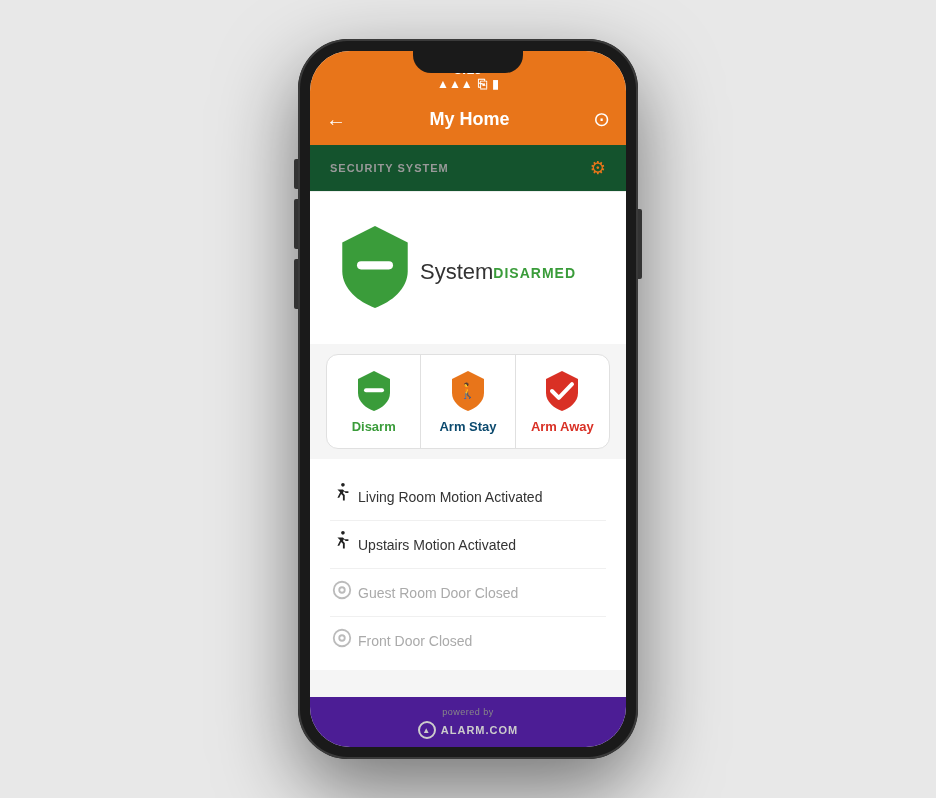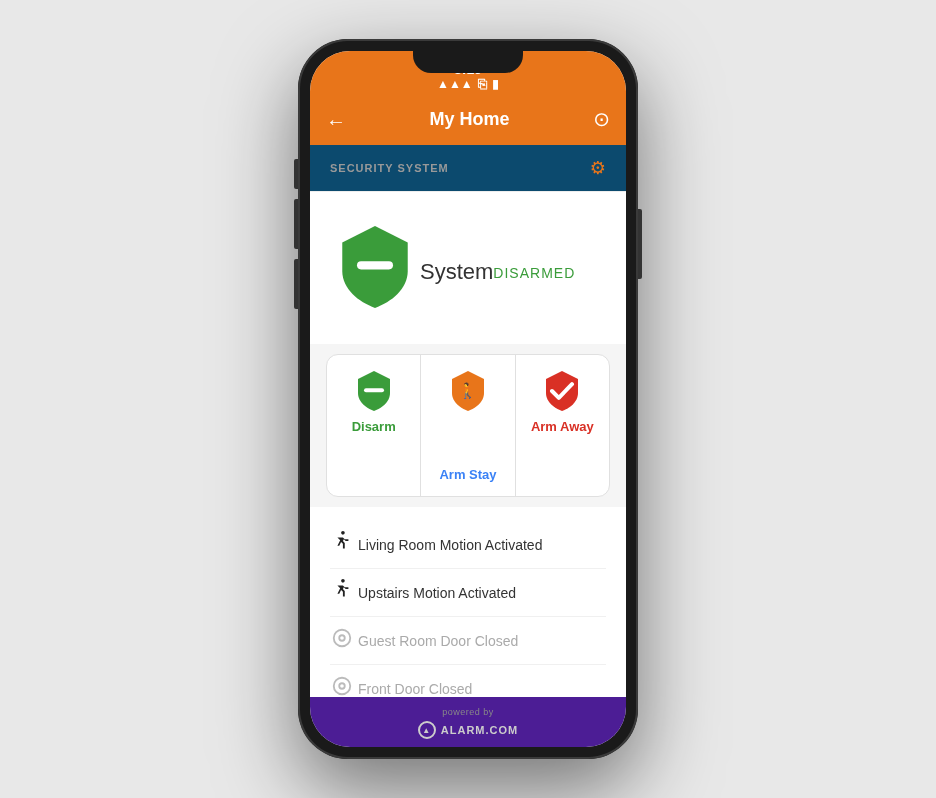--- a/index.html
+++ b/index.html
@@ -96,21 +96,21 @@
       overflow-y: auto;
       background: #f5f5f5;
     }
 
     
     .security-header {
       display: flex;
       justify-content: space-between;
       align-items: center;
       padding: 12px 20px;
-      background: #0c4a6e;
+      background: #14532d;
       border-bottom: 1px solid #eee;
     }
 
     .security-label {
       font-size: 11px;
       font-weight: 700;
       color: #999;
       letter-spacing: 1px;
       text-transform: uppercase;
     }
@@ -134,21 +134,21 @@
 
     .system-label {
       font-size: 22px;
       font-weight: 400;
       color: #333;
       margin-bottom: 2px;
     }
 
     .system-status {
       font-size: 14px;
-      font-weight: 400;
+      font-weight: 700;
       color: #3a9c3a;
       letter-spacing: 1px;
     }
 
     
     .arm-buttons-card {
       background: white;
       margin: 10px 16px;
       border-radius: 12px;
       border: 1px solid #e0e0e0;
@@ -173,21 +173,21 @@
       height: 44px;
       margin-bottom: 6px;
     }
 
     .arm-btn-label {
       font-size: 13px;
       font-weight: 600;
     }
 
     .label-green { color: #3a9c3a; }
-    .label-orange { color: #3b82f6; margin-top: 48px; }
+    .label-orange { color: #0c4a6e; }
     .label-red { color: #d93025; }
 
     
     .sensors-section {
       background: white;
       margin: 0 0 0 0;
       padding: 14px 20px 6px;
     }
 
     .sensors-title {

